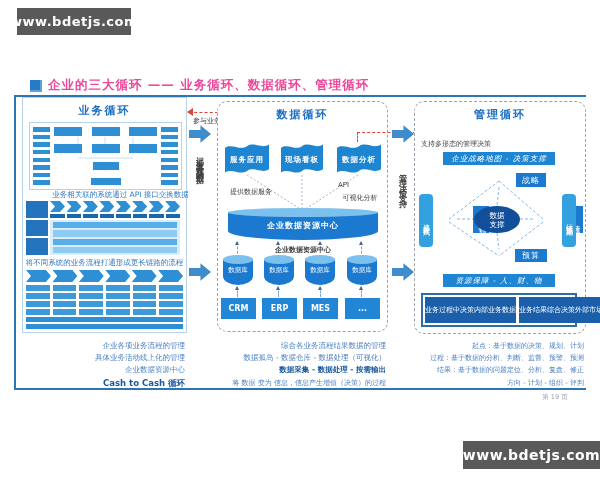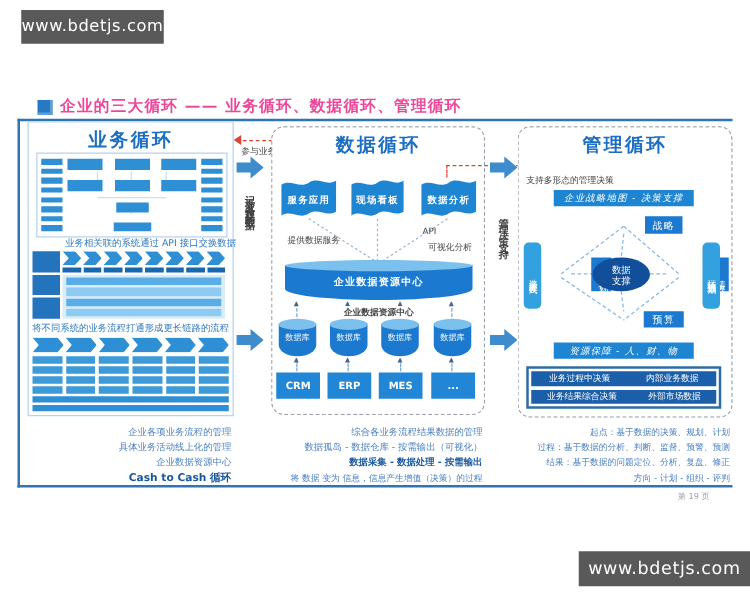--- a/index.html
+++ b/index.html
@@ -1,25 +1,25 @@
 <!DOCTYPE html>
 <html><head>
 <meta charset="utf-8">
 <style>
   html,body{margin:0;padding:0;background:#fff;font-family:"DejaVu Sans","Liberation Sans",sans-serif;}
   .slide{position:relative;width:600px;height:480px;background:#fff;overflow:hidden;}
   .abs{position:absolute;}
-  .wm{background:#595959;color:#fff;font-weight:normal;display:flex;align-items:center;justify-content:center;letter-spacing:.5px;}
+  .wm{background:#595959;color:#fff;font-weight:bold;display:flex;align-items:center;justify-content:center;letter-spacing:.5px;}
   .hline{background:#2e75b6;}
   .vline{background:#2e75b6;}
   .slide-title{color:#ec4899;font-weight:bold;font-size:12.5px;letter-spacing:1px;white-space:nowrap;}
   .title-bullet{background:#2779c4;box-shadow:inset -2px -2px 0 #5ea0d8;}
   .panel-solid{background:#fff;border:1px solid #b9d2ec;}
   .panel-dashed{border:1.5px dashed #9aa1ab;border-radius:10px;background:#fff;}
-  .ptitle{position:absolute;left:0;width:100%;text-align:center;color:#1b6ec2;font-weight:bold;font-size:15px;letter-spacing:2px;}
+  .ptitle{position:absolute;left:0;width:100%;text-align:center;color:#1b6ec2;font-weight:bold;font-size:11px;letter-spacing:2px;}
   .cap{position:absolute;text-align:center;color:#2f77c0;font-size:7.5px;white-space:nowrap;}
   .mb{display:block;background:#2e8fd4;}
   .arch-col{display:flex;flex-direction:column;justify-content:space-between;}
   .arch-col .mb{width:17px;height:4.5px;}
   .chevrow{display:flex;gap:1.5px;}
   .chev{flex:1;background:#2e8fd4;clip-path:polygon(0 0,calc(100% - 5px) 0,100% 50%,calc(100% - 5px) 100%,0 100%,5px 50%);}
   .tinyrow{display:flex;gap:2px;margin-top:2px;}
   .tinyrow .mb{flex:1;height:4px;background:#1868b0;}
   .barblock{margin-top:2px;background:#d9ecfa;padding:2px 3px;display:flex;flex-direction:column;gap:2px;height:31px;}
   .bar{flex:1;}
@@ -45,21 +45,21 @@
   .cyl span{display:block;position:relative;}
   .uparr{position:absolute;width:0;border-left:1px dashed #7aa6d4;}
   .uparr::before{content:"";position:absolute;left:-3px;top:-1px;width:0;height:0;border-left:2.5px solid transparent;border-right:2.5px solid transparent;border-bottom:4.5px solid #46648c;}
   .sysbox{position:absolute;background:#2186d6;color:#fff;display:flex;align-items:center;justify-content:center;font-size:8px;font-weight:600;}
   .banner{position:absolute;background:#1e85d2;color:#fff;font-style:italic;font-size:7.5px;display:flex;align-items:center;justify-content:center;letter-spacing:1px;}
   .dnode{position:absolute;background:#1b79d0;color:#fff;font-weight:normal;display:flex;align-items:center;justify-content:center;font-size:8px;letter-spacing:1px;margin-left:32px;}
   .dvert{writing-mode:vertical-rl;text-orientation:upright;letter-spacing:2px;}
   .dellipse{position:absolute;background:#124f9b;border-radius:50%;color:#fff;font-size:7.5px;display:flex;align-items:center;justify-content:center;text-align:center;line-height:1.2;}
   .dellipse span{display:block;width:17px;}
   .sidelabel{position:absolute;background:#33a0e0;border-radius:4px;color:#fff;writing-mode:vertical-rl;text-orientation:upright;font-size:7px;display:flex;align-items:center;justify-content:center;letter-spacing:1px;}
-  .decision{position:absolute;border:2px solid #2e6da4;padding:2px;display:flex;flex-direction:column;gap:3px;box-sizing:border-box;}
+  .decision{position:absolute;border:2px solid #2e6da4;padding:2px;display:flex;flex-direction:row;gap:3px;box-sizing:border-box;}
   .drow{flex:1;background:#1b5faa;color:#fff;font-size:7px;display:flex;align-items:center;justify-content:space-around;white-space:nowrap;}
   .smallcap{position:absolute;color:#3f3f3f;font-size:7px;white-space:nowrap;}
   .pagenum{position:absolute;color:#9aa0a8;font-size:6.5px;text-align:center;}
 </style>
 </head>
 <body>
 
 <div class="slide">
 
   <div class="wm abs" style="left:17px;top:8px;width:114px;height:27px;font-size:13px;">www.bdetjs.com</div>
@@ -279,21 +279,21 @@
     <div class="uparr" style="left:143px;top:185px;height:10px;"></div>
 
     <div class="sysbox" style="left:3px;top:196px;width:35px;height:21px;">CRM</div>
     <div class="sysbox" style="left:44px;top:196px;width:35px;height:21px;">ERP</div>
     <div class="sysbox" style="left:85px;top:196px;width:35px;height:21px;">MES</div>
     <div class="sysbox" style="left:127px;top:196px;width:35px;height:21px;">...</div>
   </div>
 
   <div class="notes" style="left:217px;top:340px;width:169px;">
     <div>综合各业务流程结果数据的管理</div>
-    <div>数据孤岛 - 数据仓库 - 按需输出（可视化）</div>
+    <div>数据孤岛 - 数据仓库 - 数据处理（可视化）</div>
     <div class="nbold">数据采集 - 数据处理 - 按需输出</div>
     <div style="font-size:7px;">将 数据 变为 信息，信息产生增值（决策）的过程</div>
   </div>
 
   <div class="rdash-v abs" style="left:357px;top:132px;height:10px;"></div>
   <div class="rdash-h abs" style="left:357px;top:132px;width:140px;"></div>
   <div class="rdash-v abs" style="left:497px;top:132px;height:15px;"></div>
   <div class="rarrow-down abs" style="left:494px;top:146px;"></div>
 
   <div class="barrow abs" style="left:392px;top:124px;width:22px;height:20px;"></div>

